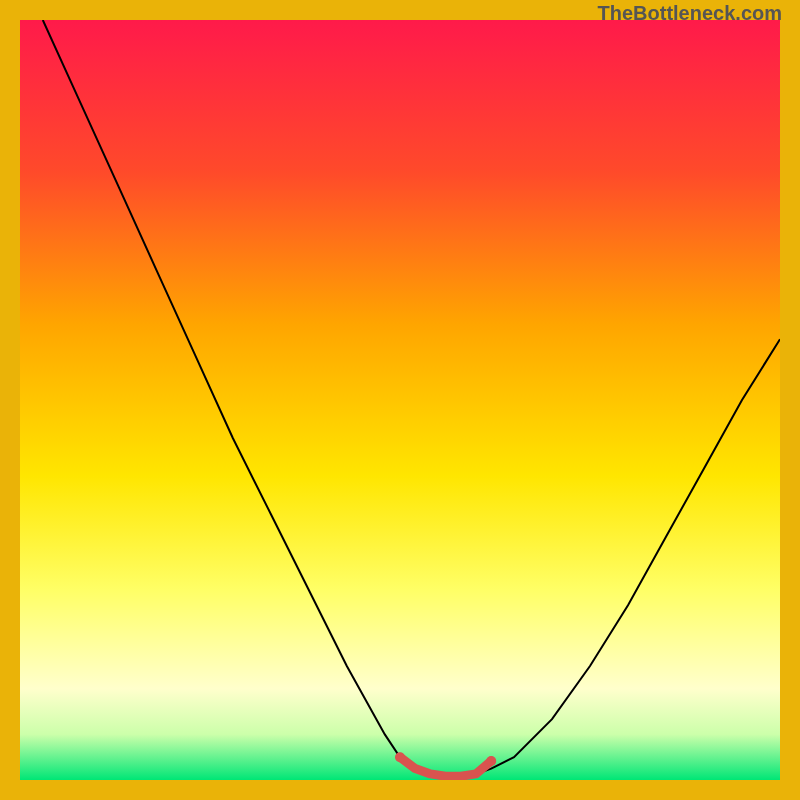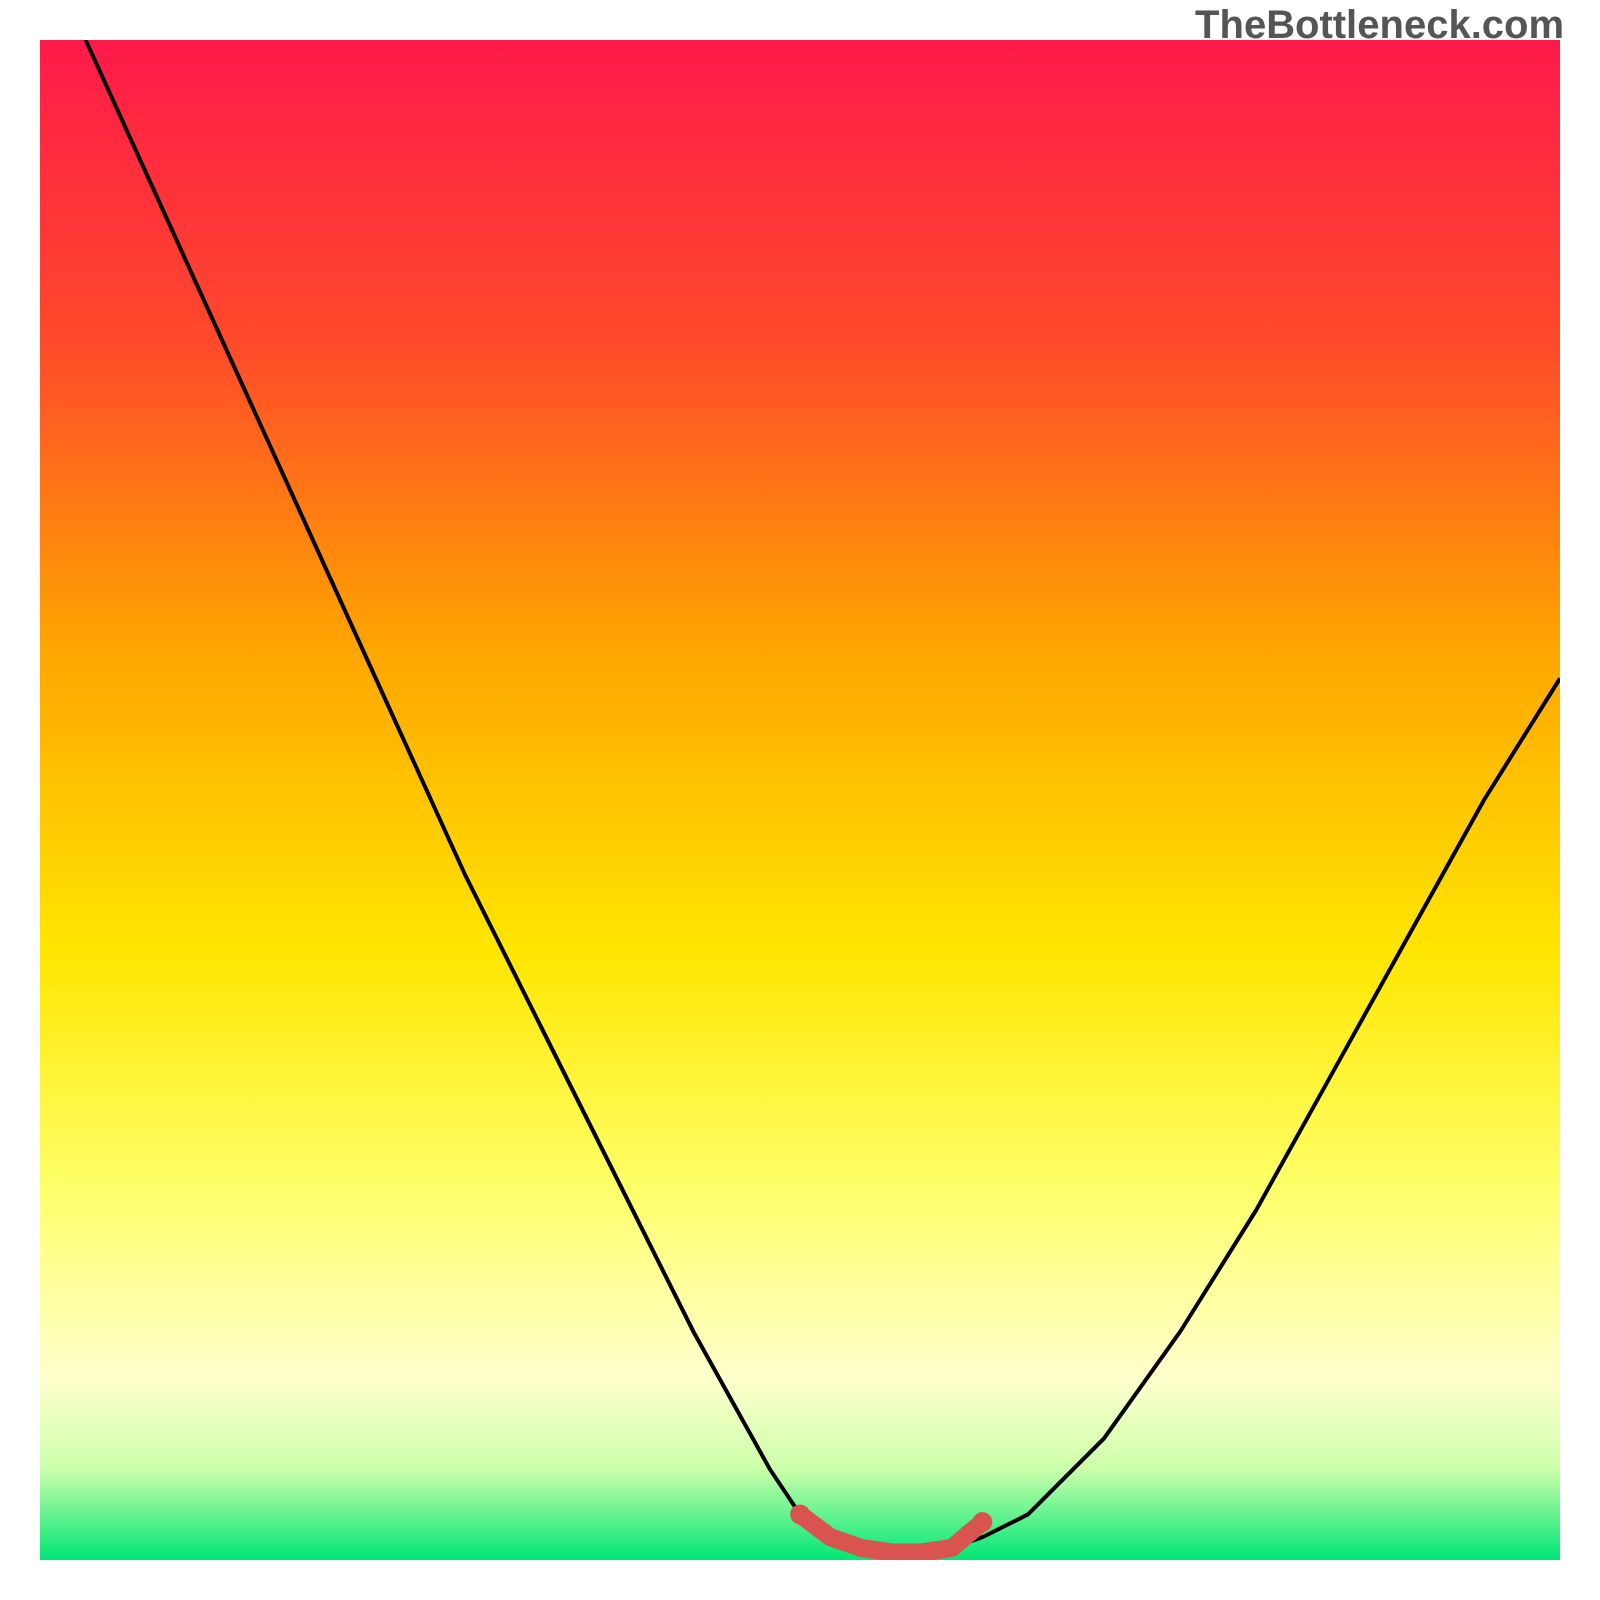--- a/index.html
+++ b/index.html
@@ -1,17 +1,17 @@
 <!DOCTYPE html>
 <html><head>
 <meta charset="utf-8">
 <style>
   * { margin: 0; padding: 0; box-sizing: border-box; }
   body { width: 800px; height: 800px; background: #000; position: relative; font-family: Arial, sans-serif; }
-  .container { width: 800px; height: 800px; position: relative; background: #ffffff; }
+  .container { width: 800px; height: 800px; position: relative; background: #eab308; }
   .plot-area { position: absolute; left: 20px; top: 20px; width: 760px; height: 760px; }
   .attribution { position: absolute; top: 2px; right: 18px; color: #555; font-size: 20px; font-weight: bold; z-index: 10; }
   svg { display: block; }
 </style>
 </head>
 <body>
 
 <div class="container">
   <div class="attribution">TheBottleneck.com</div>
   <div class="plot-area">

